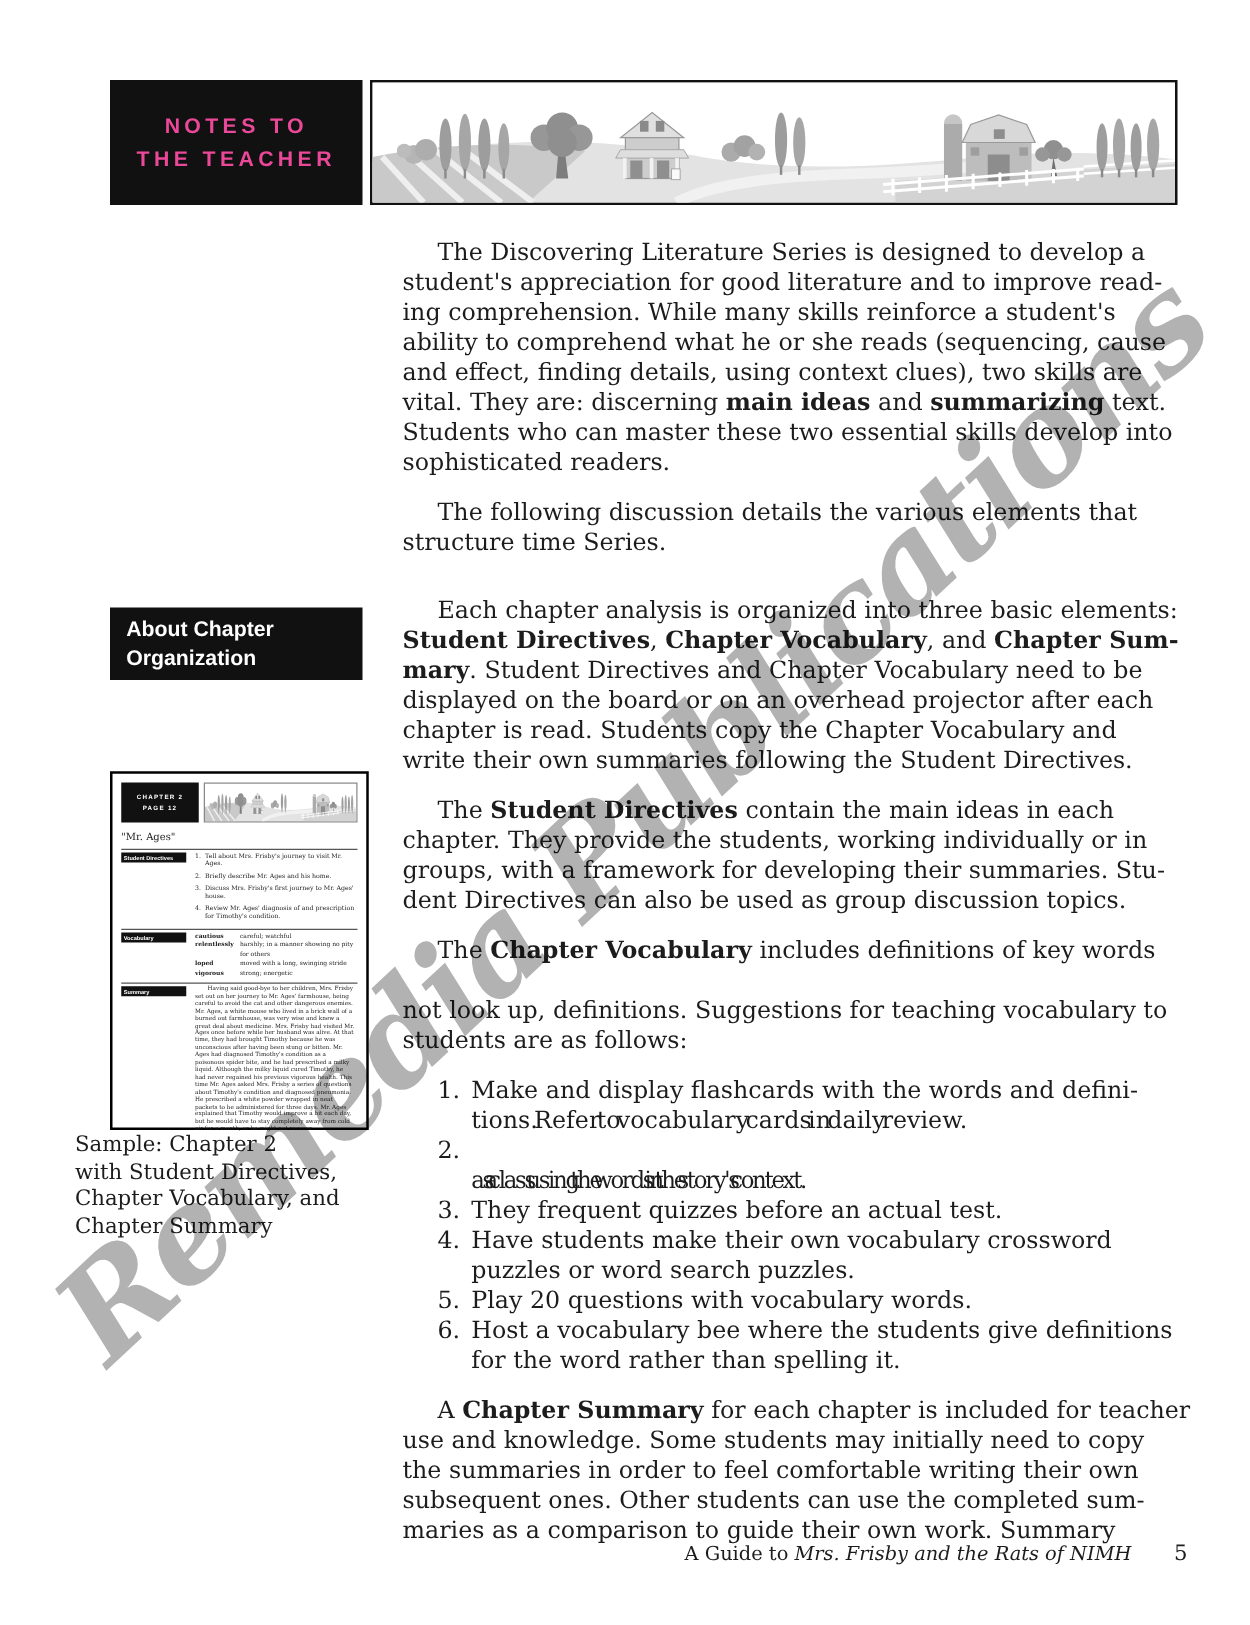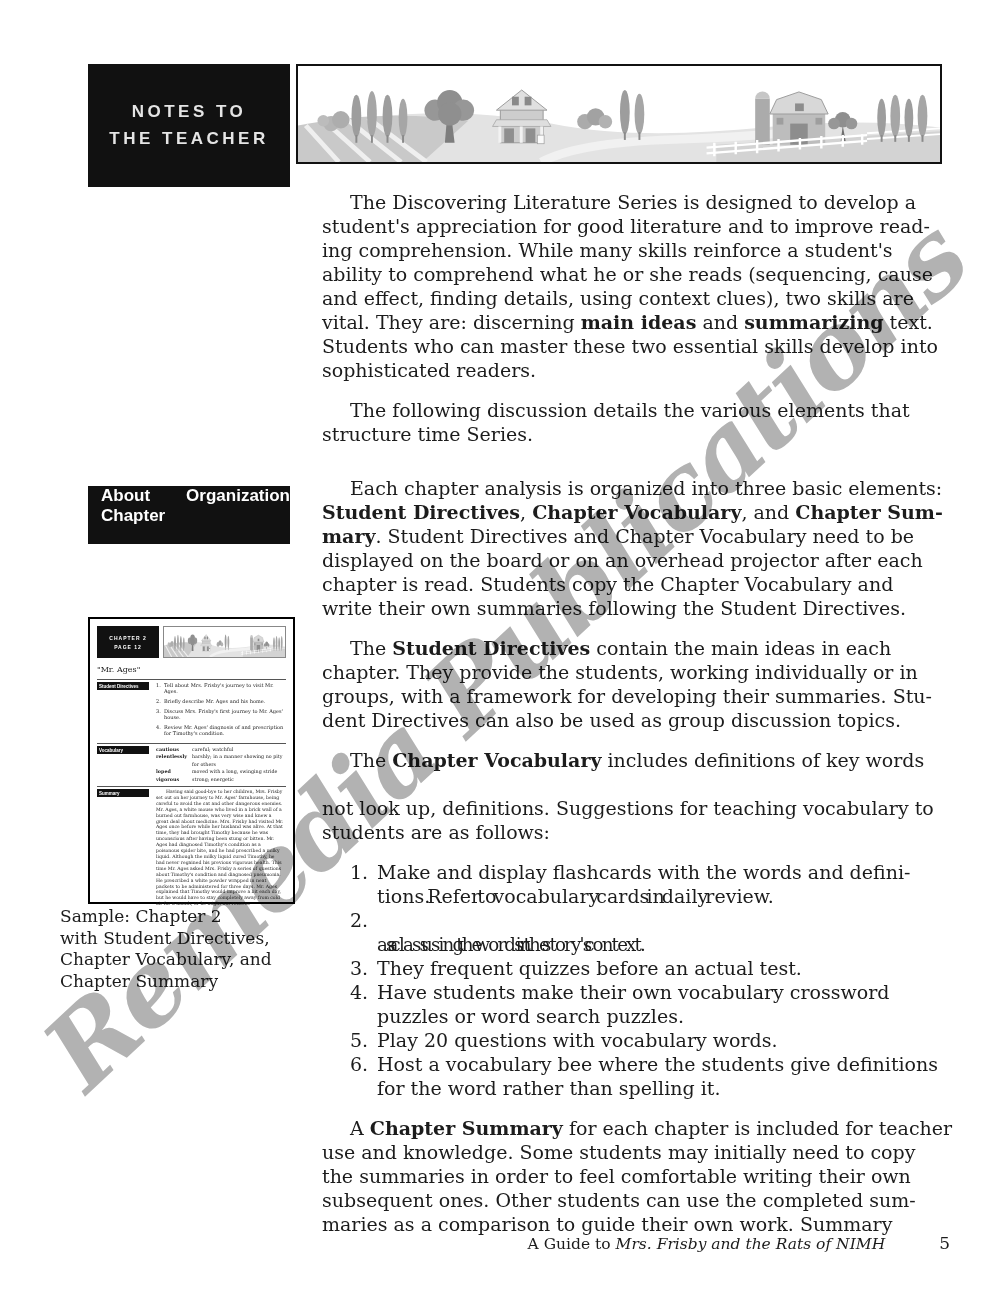--- a/index.html
+++ b/index.html
@@ -1,43 +1,43 @@
 <!DOCTYPE html>
 <html><head>
 <meta charset="utf-8">
 <style>
   html,body{margin:0;padding:0;background:#fff;}
   .page{position:relative;width:1000px;height:1300px;background:#ffffff;overflow:hidden;
         font-family:"DejaVu Serif",serif;color:#1c1c1c;}
 
   
-  .hdr-box{position:absolute;left:88px;top:64px;width:202px;height:123px;background:#111;
+  .hdr-box{position:absolute;left:88px;top:64px;width:202px;height:100px;background:#111;
            display:flex;flex-direction:column;justify-content:center;align-items:center;gap:7px;
-           font-family:"Liberation Sans",sans-serif;font-weight:bold;color:#e5e5e5;
+           font-family:"Liberation Sans",sans-serif;font-weight:bold;color:#ec4899;
            font-size:17px;letter-spacing:3.5px;z-index:2;}
   .hdr-art{position:absolute;left:296px;top:64px;width:646px;height:100px;border:2px solid #111;
            box-sizing:border-box;background:#fff;z-index:2;}
   .hdr-art svg{display:block;width:100%;height:100%;}
 
   
   .main{position:absolute;left:322px;top:190px;width:632px;font-size:19px;line-height:24px;z-index:1;}
   .para{margin:0 0 16px 0;text-indent:28px;}
   .para.sectgap{margin-top:30px;}
   b{font-weight:bold;}
 
   .vlist{margin:2px 0 16px 0;padding-left:28px;}
   .li{display:flex;}
   .num{width:27px;flex:none;}
   .li-text{flex:1;}
   .squish1{word-spacing:-0.47em;}
   .squish2{display:inline-block;word-spacing:-0.55em;letter-spacing:-0.10em;transform:scaleX(.96);transform-origin:left;}
 
   
   .about-box{position:absolute;left:88px;top:486px;width:202px;height:58px;background:#111;
-             display:flex;flex-direction:row;justify-content:center;padding-left:13px;box-sizing:border-box;gap:3px;
+             display:flex;flex-direction:column;justify-content:center;padding-left:13px;box-sizing:border-box;gap:3px;
              font-family:"Liberation Sans",sans-serif;font-weight:bold;color:#fff;font-size:17px;z-index:2;}
 
   
   .thumb{position:absolute;left:88px;top:617px;width:207px;height:287px;border:2px solid #000;
          box-sizing:border-box;background:#fff;padding:7px 7px 5px 7px;z-index:1;}
   .mini-hdr{display:flex;gap:4px;}
   .mini-chbox{background:#111;color:#fff;width:62px;height:32px;flex:none;
               display:flex;flex-direction:column;align-items:center;justify-content:center;gap:3px;
               font-family:"Liberation Sans",sans-serif;font-weight:bold;font-size:5px;letter-spacing:1px;}
   .mini-art{flex:1;height:32px;border:1px solid #888;box-sizing:border-box;}
@@ -51,21 +51,21 @@
   .mini-dir .dnum{width:8px;flex:none;}
   .mini-vrow{display:flex;font-size:4.8px;line-height:7.4px;}
   .mini-vrow .term{width:36px;flex:none;font-weight:bold;}
   .mini-summary{font-size:4.6px;line-height:5.9px;text-indent:10px;text-align:left;padding-right:2px;}
 
   .thumb-caption{position:absolute;left:60px;top:906px;width:260px;
                  font-size:17px;line-height:21.5px;z-index:1;}
 
   
   .footer{position:absolute;left:322px;top:1233px;width:628px;display:flex;justify-content:flex-end;
-          align-items:baseline;gap:54px;font-size:15.5px;z-index:2;}
+          align-items:baseline;gap:34px;font-size:15.5px;z-index:2;}
   .footer .book{font-style:italic;}
   .footer .pnum{font-size:17px;}
 
   
   .watermark{position:absolute;left:505px;top:655px;transform:translate(-50%,-50%) rotate(-43deg);
              font-family:"DejaVu Serif",serif;font-weight:bold;font-style:italic;
              font-size:104px;letter-spacing:-3px;color:#b2b2b2;white-space:nowrap;
              z-index:5;mix-blend-mode:multiply;pointer-events:none;}
 </style>
 </head>

